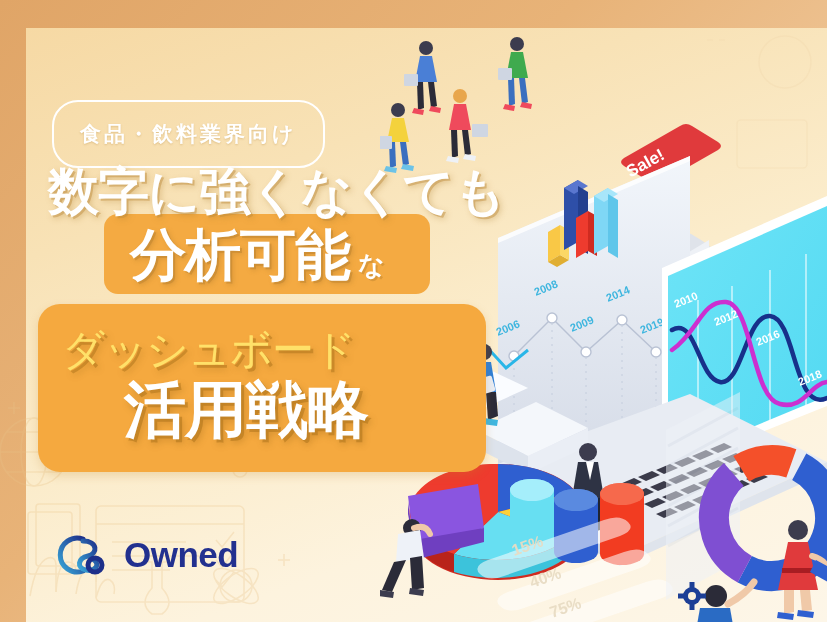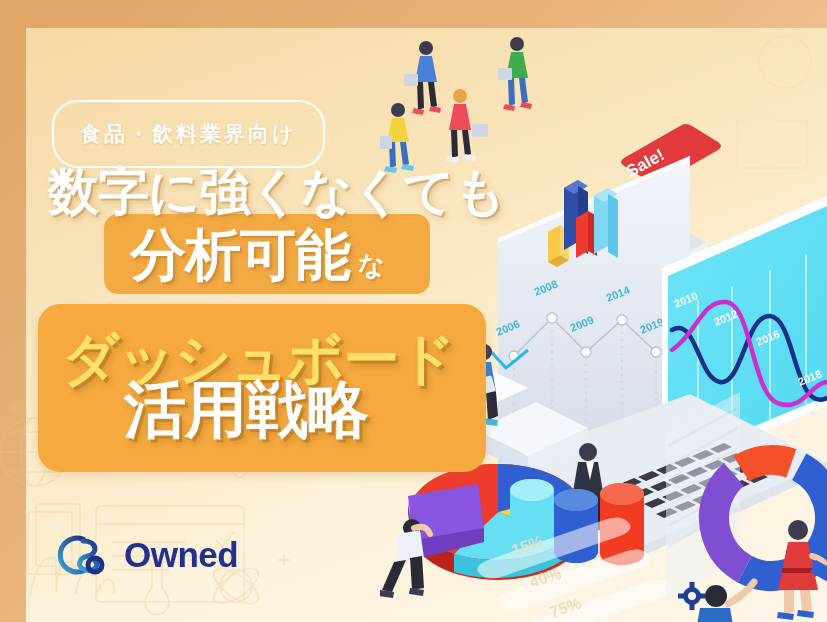--- a/index.html
+++ b/index.html
@@ -100,21 +100,21 @@
   .title-card {
     position:absolute; left:38px; top:304px;
     width:448px; height:168px;
     background:#f5a93f;
     border-radius:22px;
     box-shadow:0 4px 10px rgba(190,130,40,.22);
     z-index:2;
   }
   .title-line-1 {
     position:absolute; left:62px; top:322px;
-    font-size:56px; font-weight:700; letter-spacing:-1px;
+    font-size:42px; font-weight:400; letter-spacing:-1px;
     color:#ffe169;
     text-shadow:
        3px 3px 0 rgba(160,105,20,.42),
        4px 5px 7px rgba(140,90,15,.30);
     white-space:nowrap;
     z-index:5;
   }
   .title-line-2 {
     position:absolute; left:124px; top:368px;
     font-size:62px; font-weight:800; letter-spacing:-1px;

